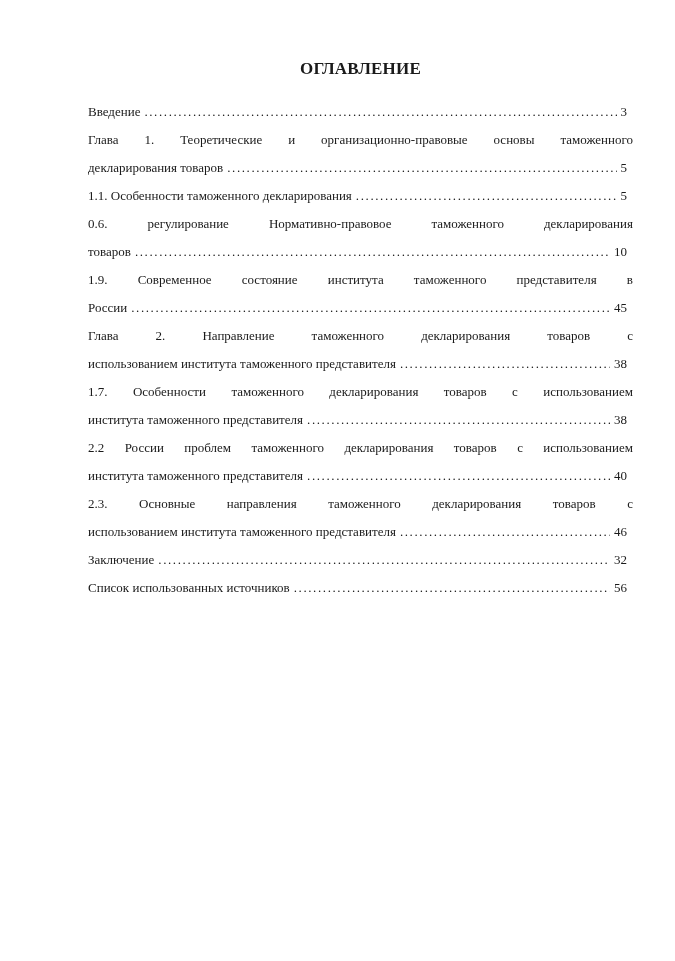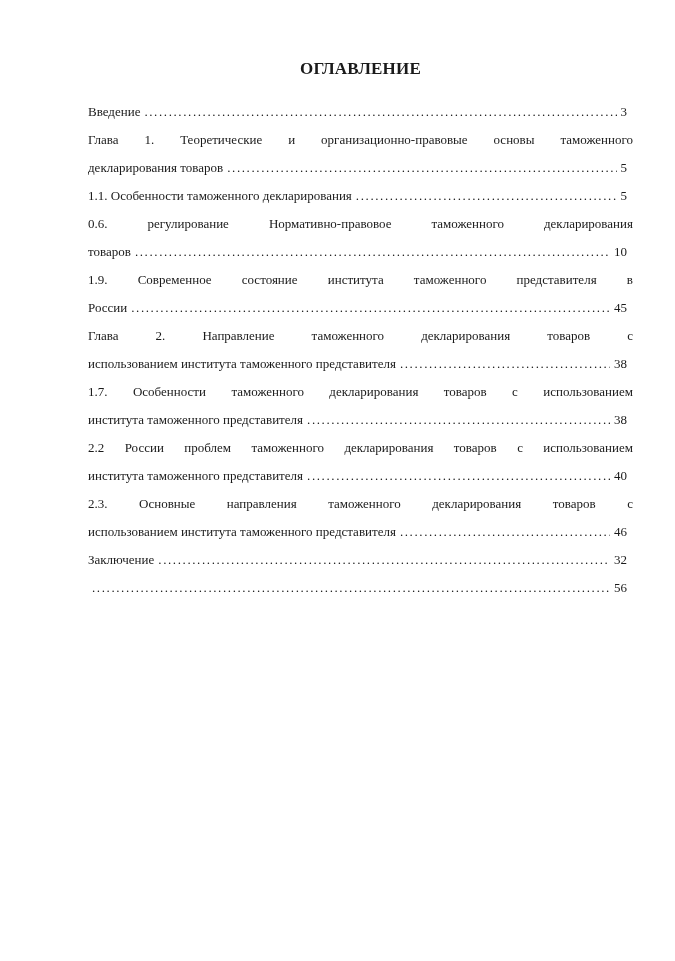--- a/index.html
+++ b/index.html
@@ -203,18 +203,19 @@
       </div>
       <div class="toc-entry">
         <div class="toc-line last">
           <span class="txt">Заключение</span>
           <span class="dots"></span>
           <span class="pg">32</span>
         </div>
       </div>
       <div class="toc-entry">
         <div class="toc-line last">
+          <span class="txt">Список использованных источников</span>
           <span class="dots"></span>
           <span class="pg">56</span>
         </div>
       </div>
     </div>
 </div>
 
 </body></html>

